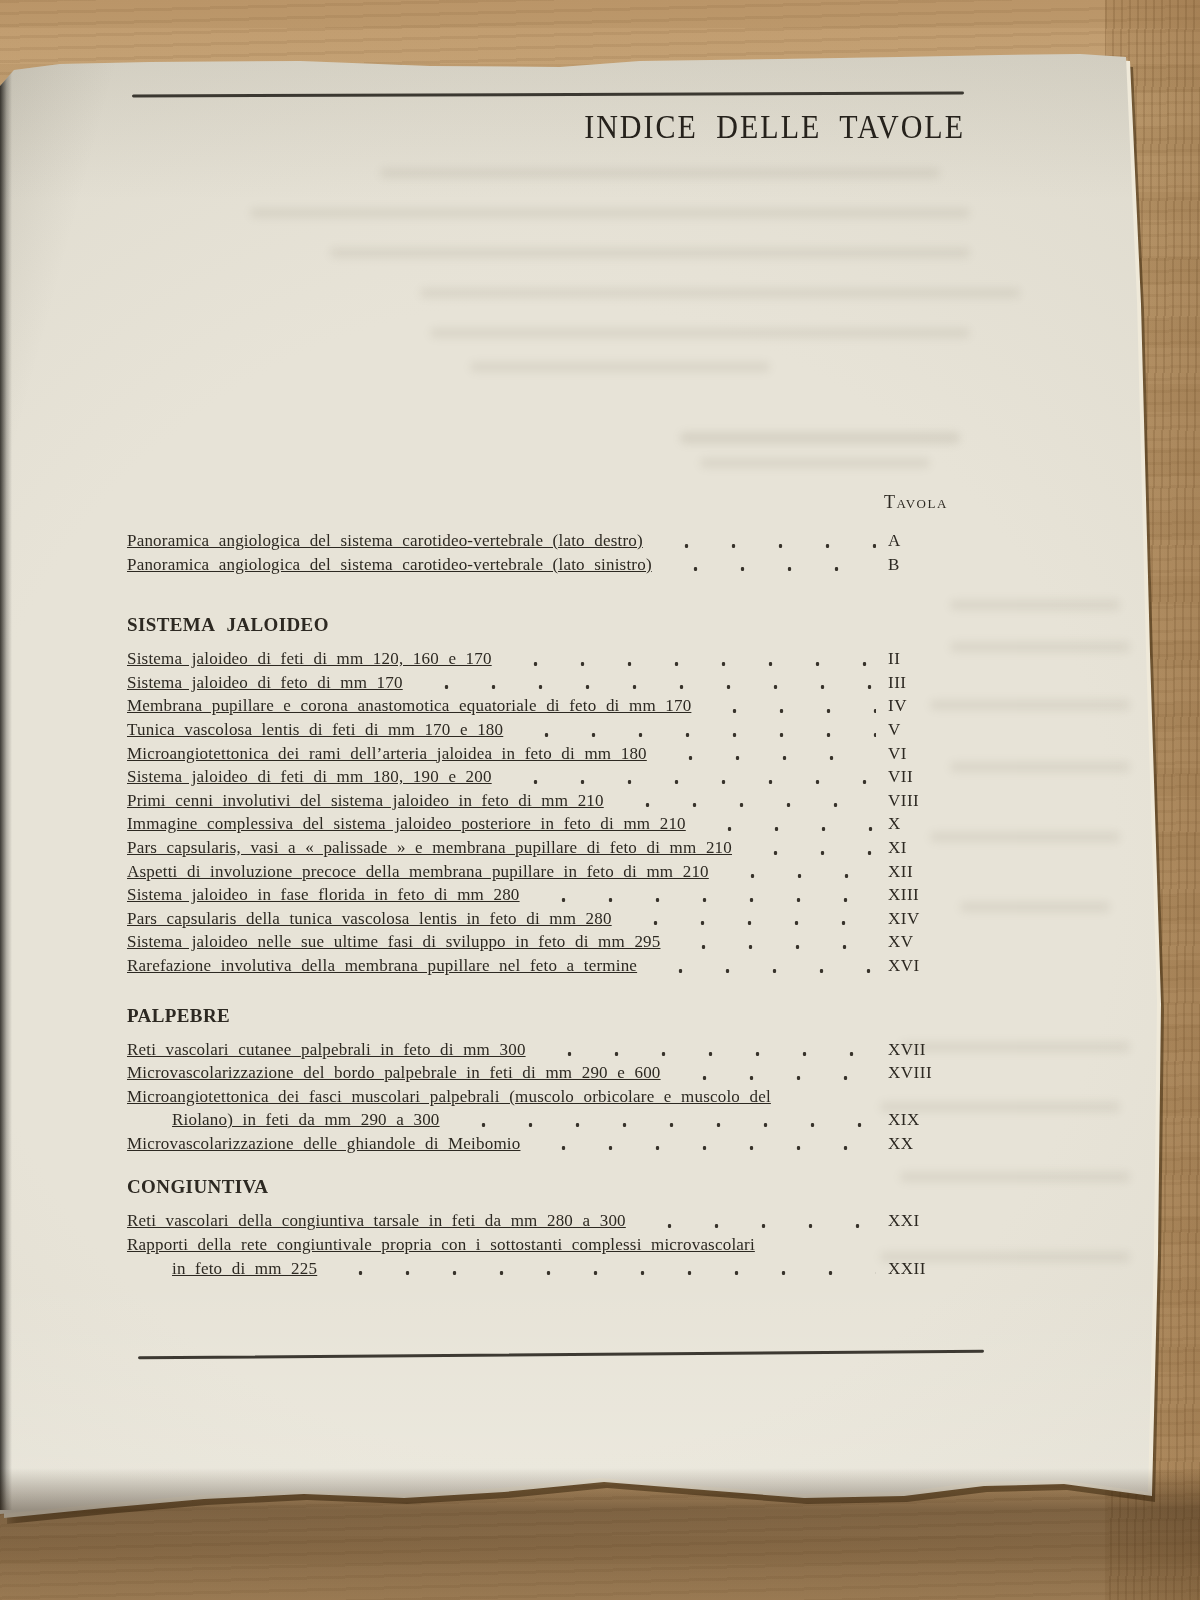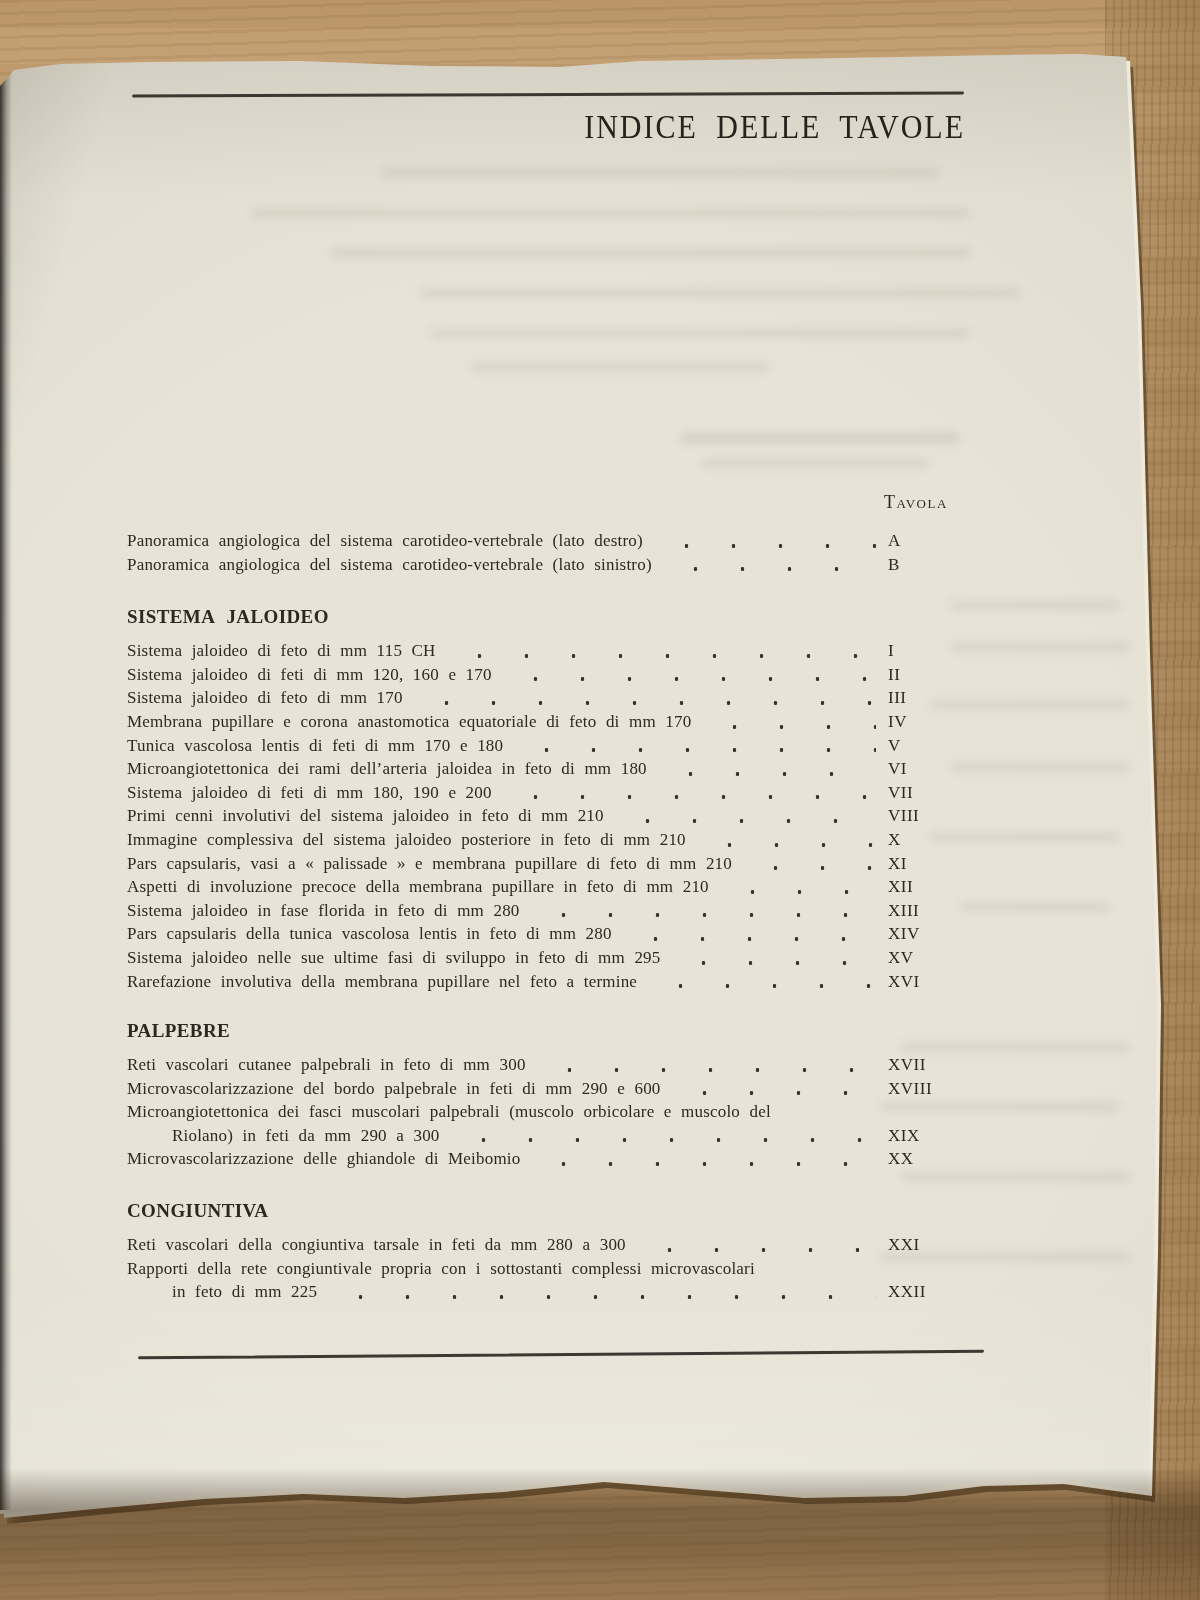--- a/index.html
+++ b/index.html
@@ -67,33 +67,33 @@
     font-size:30px;font-weight:normal;letter-spacing:2px;word-spacing:9px;
     color:#26221c;transform:scaleY(1.12);transform-origin:top right;white-space:nowrap;
   }
   .toc{position:absolute;left:127px;top:491px;width:841px;font-size:17px;color:#2d2922;}
   .tavola-head{
     margin-left:757px;font-variant:small-caps;font-size:18px;letter-spacing:1.5px;
     line-height:22px;margin-bottom:16px;
   }
   .front{margin-top:6px;}
   .row{display:flex;align-items:flex-end;line-height:23.6px;word-spacing:5px;letter-spacing:.2px;}
-  .row .t{white-space:nowrap;}
+  .row .t{white-space:nowrap;text-decoration:underline;}
   .row.cont .t{padding-left:45px;}
   .leader{
     flex:1 1 0;min-width:0;height:20px;margin:0 12px 0 12px;
     background-image:radial-gradient(circle, #38332b 1.7px, rgba(0,0,0,0) 2.1px);
     background-size:47px 4px;background-position:8px calc(100% - 5px);background-repeat:repeat-x;
   }
   .num{flex:0 0 80px;white-space:nowrap;letter-spacing:.5px;}
   .sec-head{font-weight:bold;font-size:19px;letter-spacing:.4px;word-spacing:7px;line-height:25px;}
   .sec .sec-head{margin:27px 0 11px;}
-  .sec.s1 .sec-head{margin-top:28px;margin-bottom:10px;}
+  .sec.s1 .sec-head{margin-top:36px;margin-bottom:10px;}
   .sec.s2 .sec-head{margin-top:25px;margin-bottom:10px;}
-  .sec.s3 .sec-head{margin-top:27px;margin-bottom:10px;}
+  .sec.s3 .sec-head{margin-top:19px;margin-bottom:10px;}
 </style>
 </head>
 <body>
 
 <div class="wood"></div>
 <div class="wood-right"></div>
 
 <div class="page-shadow page-poly"></div>
 <div class="page-under page-poly"></div>
 
@@ -135,25 +135,20 @@
     <span class="t">Panoramica angiologica del sistema carotideo-vertebrale (lato sinistro)</span>
     <span class="leader"></span>
     <span class="num">B</span>
   </div>
       </div>
 
     <div class="sec s1">
       <div class="sec-head">SISTEMA JALOIDEO</div>
       <div class="rows">
           <div class="row">
-    <span class="t">Sistema jaloideo di feto di mm 115 CH</span>
-    <span class="leader"></span>
-    <span class="num">I</span>
-  </div>
-          <div class="row">
     <span class="t">Sistema jaloideo di feti di mm 120, 160 e 170</span>
     <span class="leader"></span>
     <span class="num">II</span>
   </div>
           <div class="row">
     <span class="t">Sistema jaloideo di feto di mm 170</span>
     <span class="leader"></span>
     <span class="num">III</span>
   </div>
           <div class="row">

